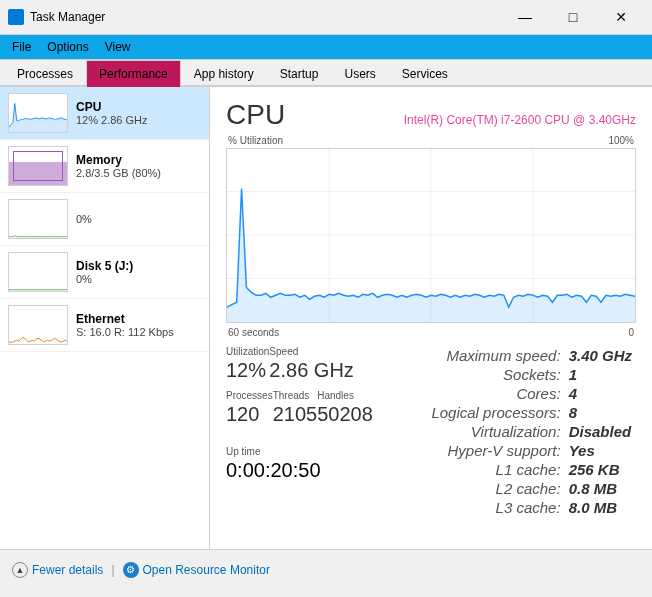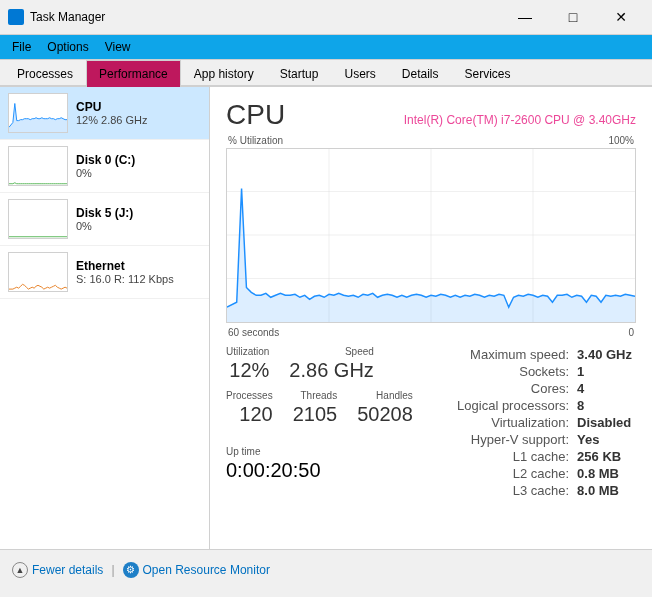--- a/index.html
+++ b/index.html
@@ -144,34 +144,33 @@
       display: flex;
       justify-content: space-between;
       font-size: 10px;
       color: #555;
       padding: 0 2px;
       margin-bottom: 8px;
     }
 
     .stats-row {
       display: flex;
-      gap: 20px;
       margin-bottom: 8px;
-      text-align: right;
     }
     .stat-group { }
     .stat-label { font-size: 10px; color: #555; margin-bottom: 2px; }
     .stat-value { font-size: 20px; font-weight: 300; color: #333; }
 
     .up-time-section { margin-top: 20px; }
     .up-time-value { font-size: 20px; font-weight: 300; }
 
     .right-stats {
-      font-size: 13px;
+      font-size: 15px;
       color: #333;
+      font-style: italic;
     }
     .right-stats table { border-collapse: collapse; }
     .right-stats td { padding: 1px 4px; }
     .right-stats td:first-child { color: #555; text-align: right; }
     .right-stats td:last-child { font-weight: 600; color: #333; }
     .right-stats .disabled { color: #cc0000; font-weight: 600; }
 
     .bottom-bar {
       height: 40px;
       background: #f0f0f0;
@@ -225,21 +224,20 @@
   <span class="menu-item">Options</span>
   <span class="menu-item">View</span>
 </div>
 
 <div class="tab-bar">
   <div class="tab">Processes</div>
   <div class="tab active">Performance</div>
   <div class="tab">App history</div>
   <div class="tab">Startup</div>
   <div class="tab">Users</div>
-  <div class="tab">Details</div>
   <div class="tab">Services</div>
 </div>
 
 <div class="main-container">
 
   <div class="sidebar">
 
     <div class="sidebar-item active">
       <div class="sidebar-thumb mini-chart-cpu">
         <svg viewBox="0 0 60 40" xmlns="http://www.w3.org/2000/svg" preserveAspectRatio="none">
@@ -247,30 +245,39 @@
           <polyline points="0,35 4,30 6,10 8,28 10,28 12,27 14,27 16,26 18,26 20,26 22,27 24,26 26,26 28,25 30,26 32,26 34,25 36,26 38,26 40,26 42,25 44,26 46,26 48,27 50,26 52,26 54,25 56,26 58,27 60,27" fill="none" stroke="#1e90ff" stroke-width="1"></polyline>
           <polyline points="0,35 4,30 6,10 8,28 10,28 12,27 14,27 16,26 18,26 20,26 22,27 24,26 26,26 28,25 30,26 32,26 34,25 36,26 38,26 40,26 42,25 44,26 46,26 48,27 50,26 52,26 54,25 56,26 58,27 60,27 60,40 0,40" fill="rgba(30,144,255,0.2)" stroke="none"></polyline>
         </svg>
       </div>
       <div class="sidebar-item-info">
         <div class="sidebar-item-name">CPU</div>
         <div class="sidebar-item-value">12% 2.86 GHz</div>
       </div>
     </div>
 
+    <div class="sidebar-item">
+      <div class="sidebar-thumb" style="position:relative;">
+        <div class="mini-memory-outline" style="border-color:#9b59b6;"></div>
+        <div class="mini-memory-bar"></div>
+      </div>
+      <div class="sidebar-item-info">
+        <div class="sidebar-item-name">Memory</div>
+        <div class="sidebar-item-value">2.8/3.5 GB (80%)</div>
+      </div>
+    </div>
 
     <div class="sidebar-item">
       <div class="sidebar-thumb">
         <svg viewBox="0 0 60 40" xmlns="http://www.w3.org/2000/svg" preserveAspectRatio="none">
           <rect width="60" height="40" fill="white"></rect>
           <polyline points="0,38 4,38 6,37 8,38 10,38 12,38 14,38 16,38 18,38 20,38 22,38 24,38 26,38 28,38 30,38 32,38 34,38 36,38 38,38 40,38 42,38 44,38 46,38 48,38 50,38 52,38 54,38 56,38 58,38 60,38" fill="none" stroke="#5cb85c" stroke-width="1"></polyline>
         </svg>
       </div>
       <div class="sidebar-item-info">
-        <div class="sidebar-item-name">Disk 0 (C:)</div>
         <div class="sidebar-item-value">0%</div>
       </div>
     </div>
 
     <div class="sidebar-item">
       <div class="sidebar-thumb">
         <svg viewBox="0 0 60 40" xmlns="http://www.w3.org/2000/svg" preserveAspectRatio="none">
           <rect width="60" height="40" fill="white"></rect>
           <polyline points="0,38 60,38" fill="none" stroke="#5cb85c" stroke-width="1"></polyline>
         </svg>

